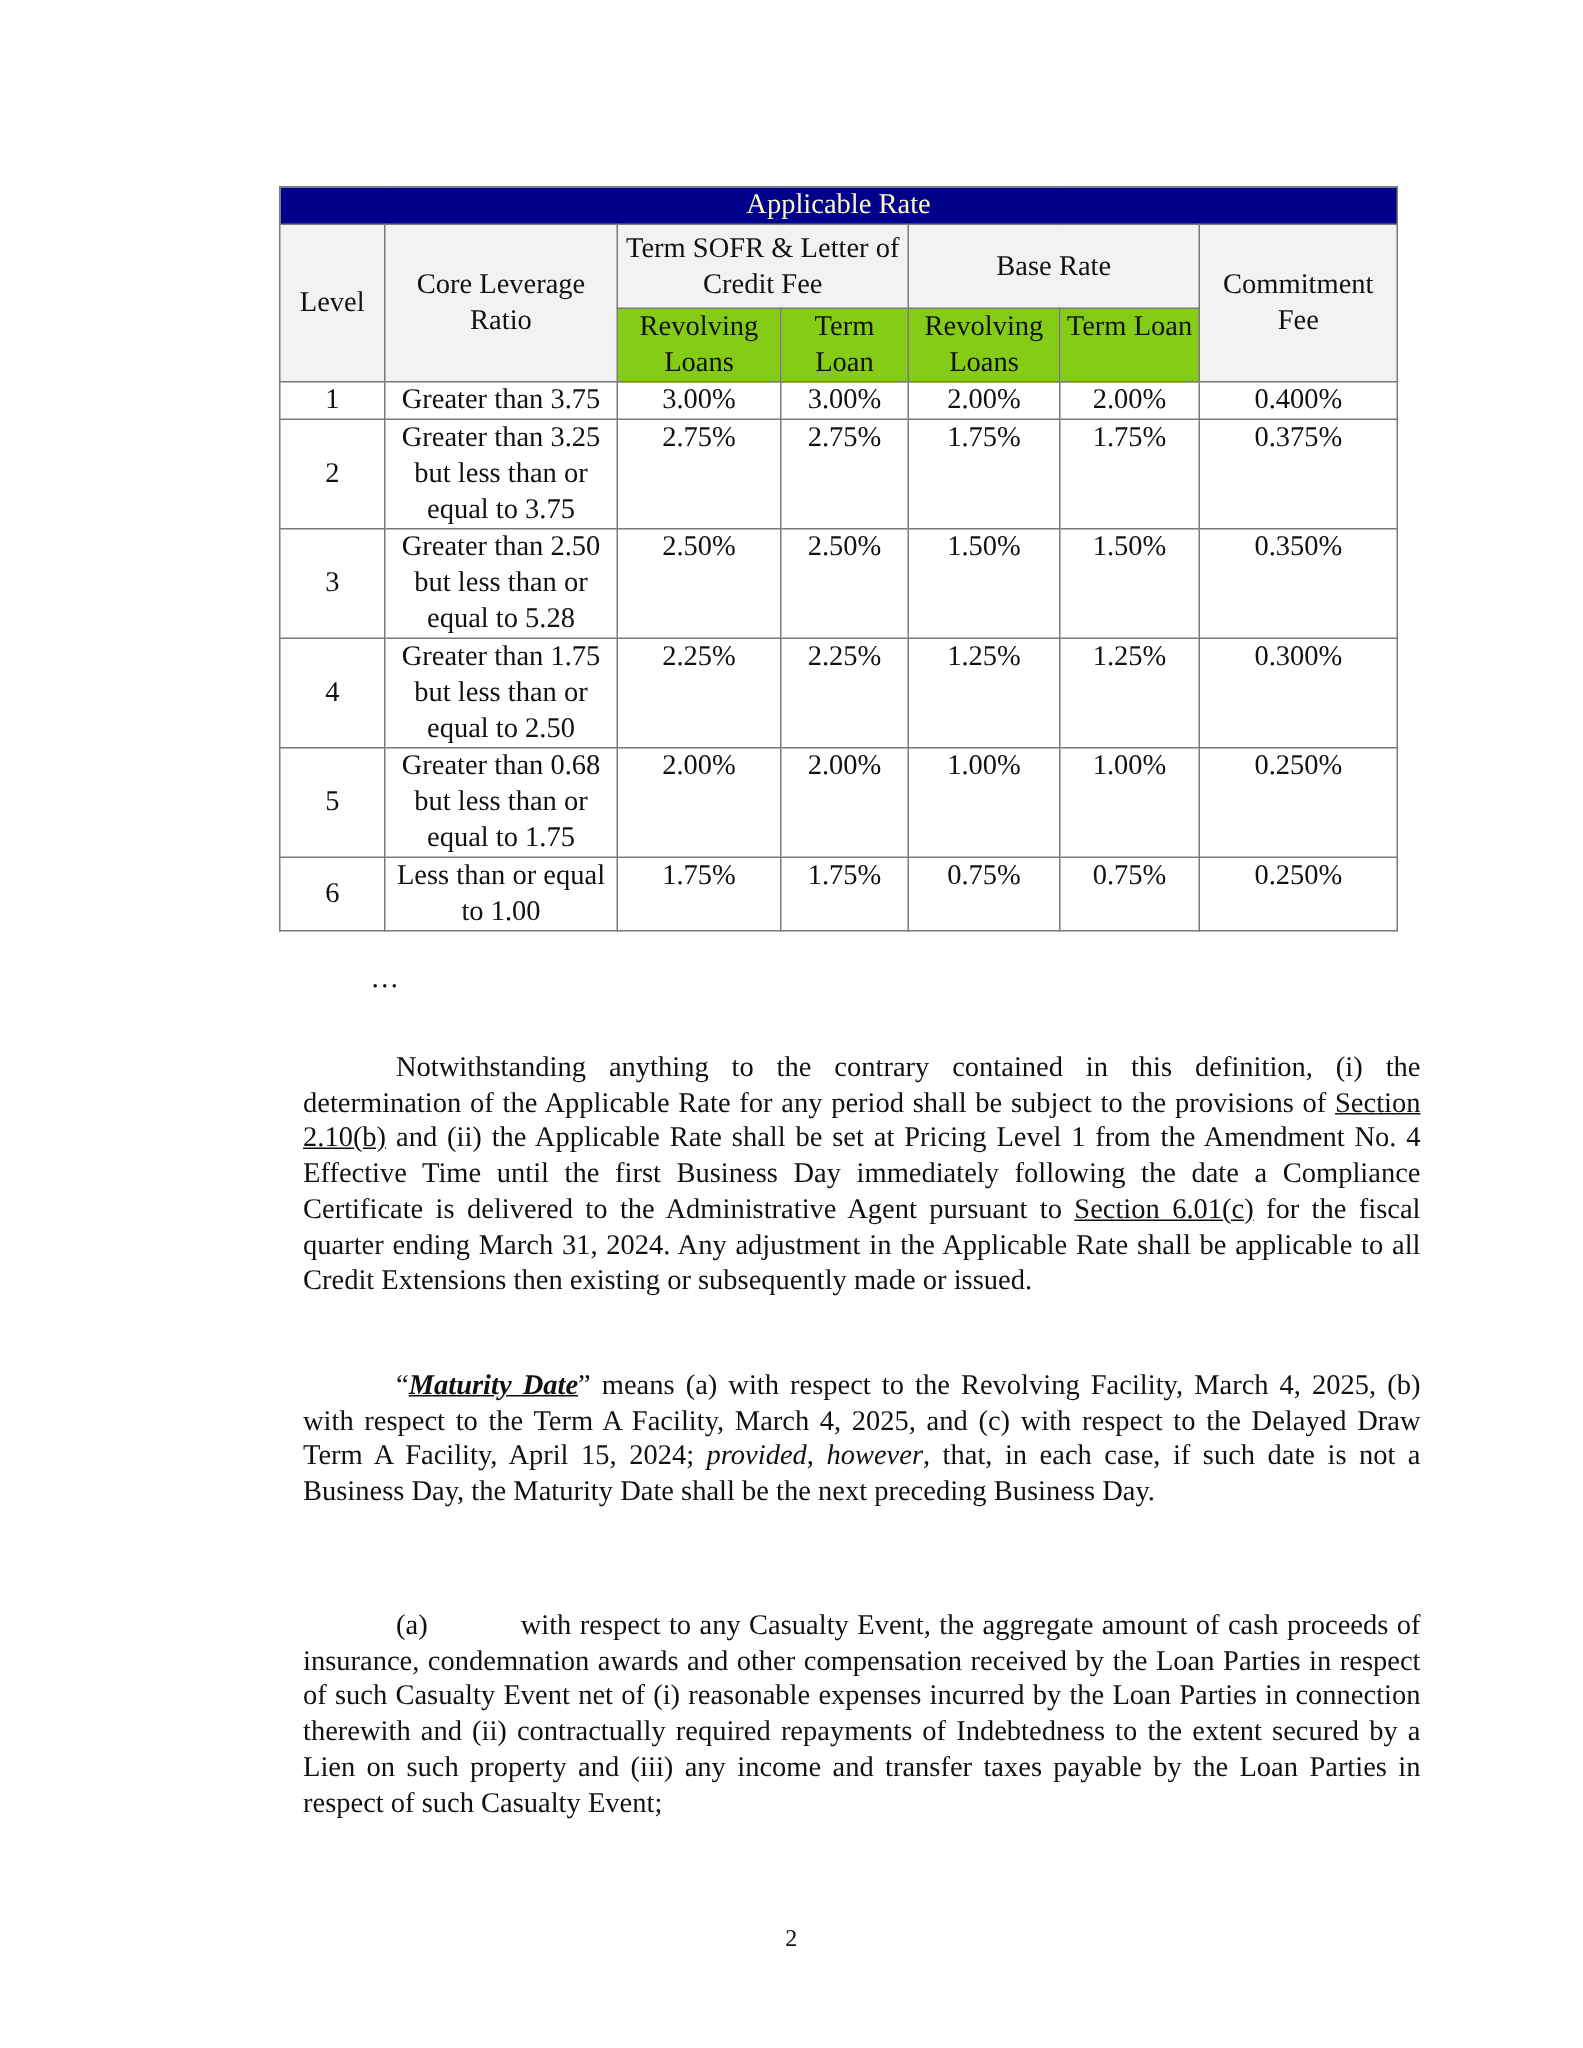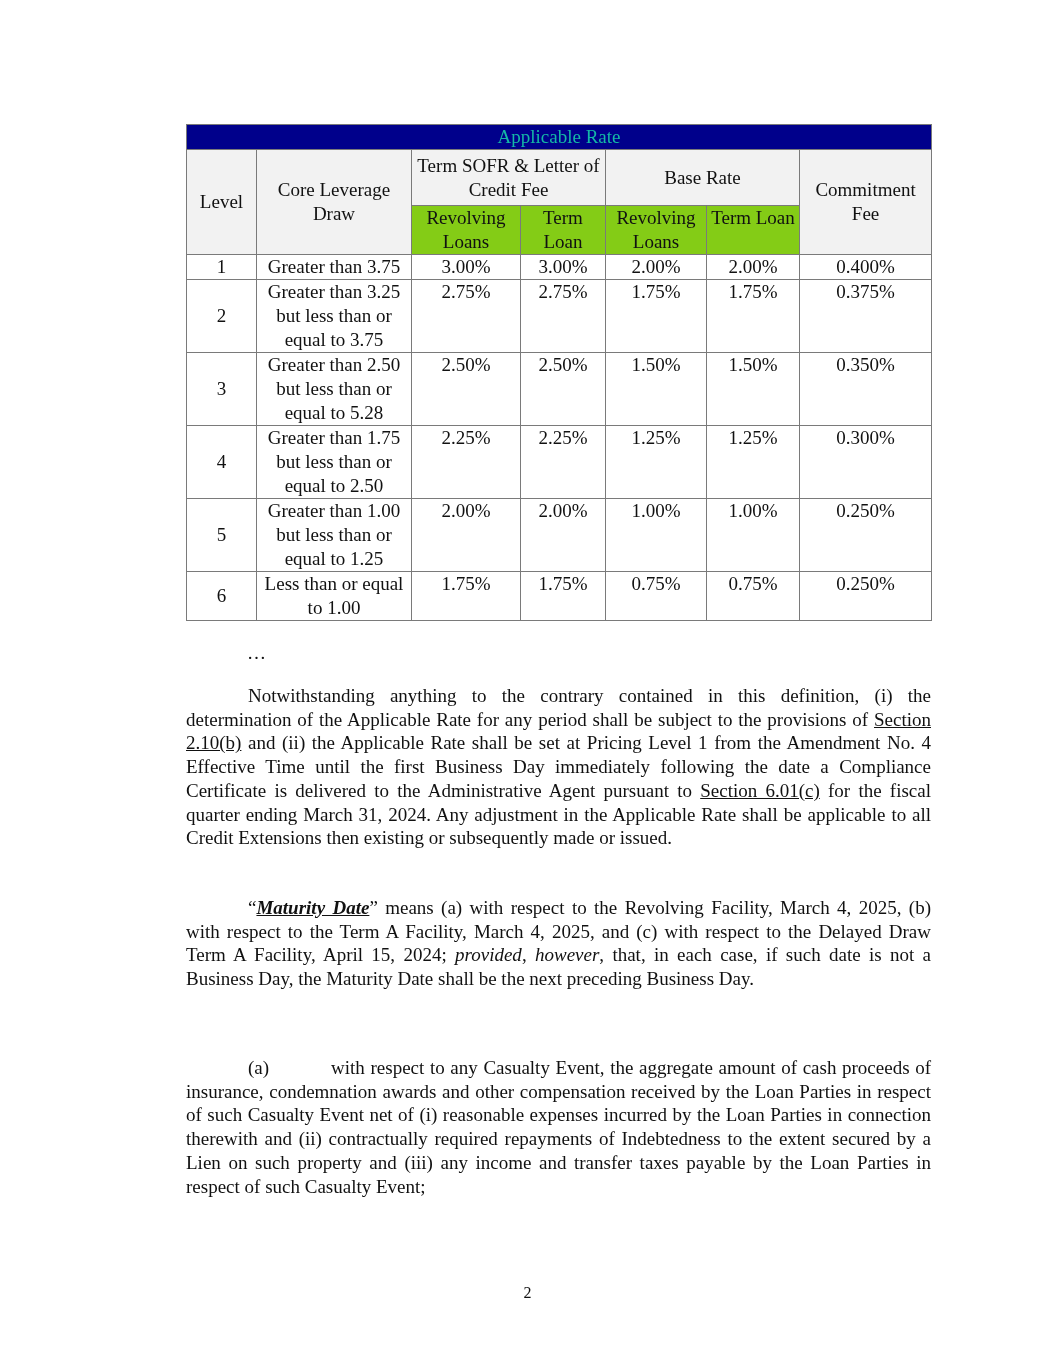--- a/index.html
+++ b/index.html
@@ -12,33 +12,33 @@
     table.rate {
       position: absolute; left: 186px; top: 124px; width: 745px;
       border-collapse: collapse; table-layout: fixed;
       font-size: 19px; line-height: 24px;
     }
     table.rate td, table.rate th {
       border: 1px solid #7a7a7a; text-align: center; padding: 0 2px;
       font-weight: normal; vertical-align: top;
     }
     .title-bar th {
-      background: #00008b; color: #14b8a6; height: 24px; vertical-align: middle;
+      background: #00008b; color: #fef9c3; height: 24px; vertical-align: middle;
       border-color: #00008b;
     }
     .hdr { background: #f2f2f2; vertical-align: middle !important; }
     .sub { background: #84cc16; vertical-align: top; }
     td.mid { vertical-align: middle !important; }
     tr.data td { height: 24px; }
 
     .ellipsis { position: absolute; left: 247px; top: 642px; font-size: 19px; }
 
     .para {
       position: absolute; left: 186px; width: 745px; font-size: 19px; line-height: 23.7px;
-      text-align: justify; margin: 0;
+      text-align: justify; margin: 16px;
     }
     .indent { text-indent: 62px; }
     .ul { text-decoration: underline; }
     .term { font-weight: bold; font-style: italic; text-decoration: underline; }
     .it { font-style: italic; }
     .tab { display: inline-block; width: 62px; }
     .pagenum { position: absolute; left: 0; width: 1055px; top: 1284px; text-align: center; font-size: 16px; }
   </style>
 </head>
 <body>
@@ -54,21 +54,21 @@
         <col style="width:101px">
         <col style="width:93px">
         <col style="width:132px">
     </colgroup>
     <tbody>
         <tr class="title-bar">
       <th colspan="7">Applicable Rate</th>
     </tr>
     <tr style="height:56px">
       <td rowspan="2" class="hdr">Level</td>
-      <td rowspan="2" class="hdr">Core Leverage Draw</td>
+      <td rowspan="2" class="hdr">Core Leverage Ratio</td>
       <td colspan="2" class="hdr">Term SOFR &amp; Letter of Credit Fee</td>
       <td colspan="2" class="hdr">Base Rate</td>
       <td rowspan="2" class="hdr">Commitment Fee</td>
     </tr>
     <tr style="height:47px">
       <td class="sub">Revolving Loans</td>
       <td class="sub">Term Loan</td>
       <td class="sub">Revolving Loans</td>
       <td class="sub">Term Loan</td>
     </tr>
@@ -104,21 +104,21 @@
       <td class="mid">4</td>
       <td>Greater than 1.75 but less than or equal to 2.50</td>
       <td>2.25%</td>
       <td>2.25%</td>
       <td>1.25%</td>
       <td>1.25%</td>
       <td>0.300%</td>
     </tr>
     <tr class="data">
       <td class="mid">5</td>
-      <td>Greater than 1.00 but less than or equal to 1.25</td>
+      <td>Greater than 0.68 but less than or equal to 1.75</td>
       <td>2.00%</td>
       <td>2.00%</td>
       <td>1.00%</td>
       <td>1.00%</td>
       <td>0.250%</td>
     </tr>
     <tr class="data">
       <td class="mid">6</td>
       <td>Less than or equal to 1.00</td>
       <td>1.75%</td>

